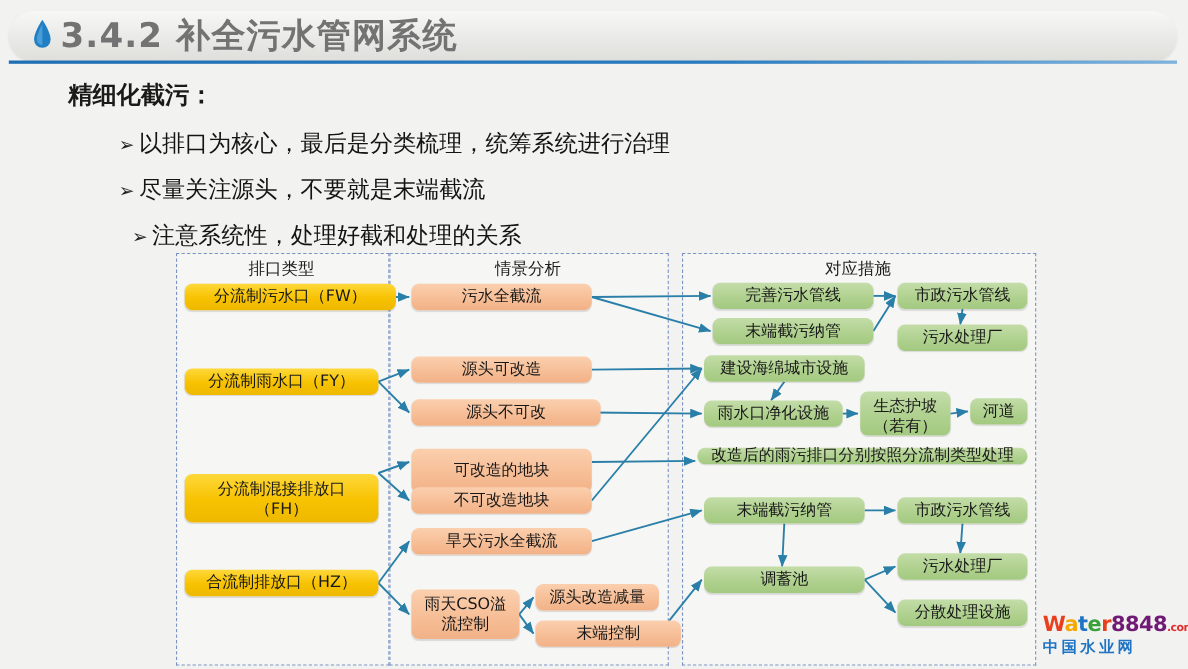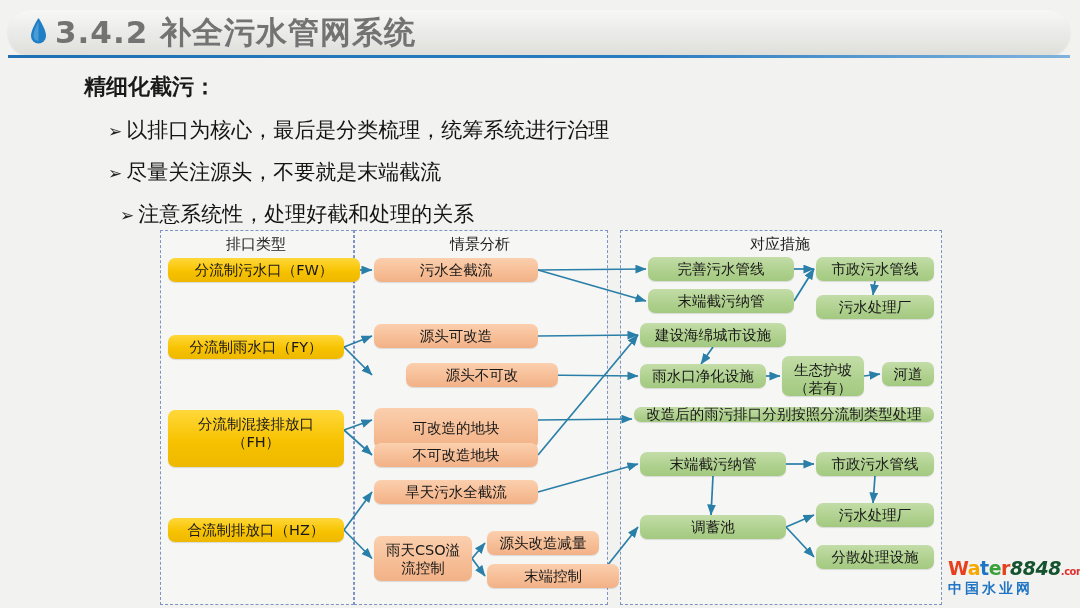--- a/index.html
+++ b/index.html
@@ -28,21 +28,20 @@
     font-size:31px;font-weight:bold;color:#737373;
     letter-spacing:1px;white-space:nowrap;
     font-family:"DejaVu Sans","Liberation Sans",sans-serif;
     text-align:right;
   }
   
   .lead{
     position:absolute;left:62px;top:72px;
     font-size:22px;font-weight:bold;color:#1a1a1a;
     font-family:"DejaVu Sans","Liberation Sans",sans-serif;
-    margin-left:22px;
   }
   .bullet{
     position:absolute;left:108px;
     font-size:21px;color:#141414;white-space:nowrap;
     font-family:"DejaVu Sans","Liberation Sans",sans-serif;
   }
   .bullet .arrowhead{color:#222;font-size:17px;margin-right:4px;}
   #b0{top:116px;} #b1{top:158px;} #b2{top:200px;margin-left:12px;}
 
   
@@ -158,31 +157,31 @@
     </g>
 </svg>
 
 <div id="node-layer">
     <div class="node yellow" style="left: 168px; top: 258px; width: 192px; height: 24px;">
       <span>分流制污水口（FW）</span>
     </div>
     <div class="node yellow" style="left: 168px; top: 335px; width: 176px; height: 24px;">
       <span>分流制雨水口（FY）</span>
     </div>
-    <div class="node yellow" style="left: 168px; top: 410px; width: 176px; height: 57px; display: block; padding-top: 5px; line-height: 1.25;"><span>分流制混接排放口</span><br><span>（FH）</span></div>
+    <div class="node yellow" style="left: 168px; top: 431px; width: 176px; height: 44px; display: block; padding-top: 5px; line-height: 1.25;"><span>分流制混接排放口</span><br><span>（FH）</span></div>
     <div class="node yellow" style="left: 168px; top: 518px; width: 176px; height: 24px;">
       <span>合流制排放口（HZ）</span>
     </div>
     <div class="node orange" style="left: 374px; top: 258px; width: 164px; height: 24px;">
       <span>污水全截流</span>
     </div>
     <div class="node orange" style="left: 374px; top: 324px; width: 164px; height: 24px;">
       <span>源头可改造</span>
     </div>
-    <div class="node orange" style="left: 374px; top: 363px; width: 152px; height: 24px; margin-left: 32px;">
+    <div class="node orange" style="left: 374px; top: 363px; width: 172px; height: 24px;">
       <span>源头不可改</span>
     </div>
     <div class="node orange" style="left: 374px; top: 408px; width: 164px; height: 40px;">
       <span>可改造的地块</span>
     </div>
     <div class="node orange" style="left: 374px; top: 443px; width: 164px; height: 24px;">
       <span>不可改造地块</span>
     </div>
     <div class="node orange" style="left: 374px; top: 480px; width: 164px; height: 24px;">
       <span>旱天污水全截流</span>
@@ -230,15 +229,15 @@
     </div>
     <div class="node green" style="left: 640px; top: 515px; width: 146px; height: 24px;">
       <span>调蓄池</span>
     </div>
     <div class="node green" style="left: 816px; top: 545px; width: 118px; height: 24px;">
       <span>分散处理设施</span>
     </div>
   </div>
 
 <div class="watermark">
-  <div class="wm-line1"><span style="color:#e8401f">W</span><span style="color:#f6a800">a</span><span style="color:#1f74c4">t</span><span style="color:#3aa03a">e</span><span style="color:#e8401f">r</span><span style="color:#14532d;font-style:italic">8848</span><span class="wm-com">.com</span></div>
+  <div class="wm-line1"><span style="color:#e8401f">W</span><span style="color:#f6a800">a</span><span style="color:#1f74c4">t</span><span style="color:#3aa03a">e</span><span style="color:#e8401f">r</span><span style="color:#701a75;">8848</span><span class="wm-com">.com</span></div>
   <div class="wm-line2">中国水业网</div>
 </div>
 
 </body></html>

